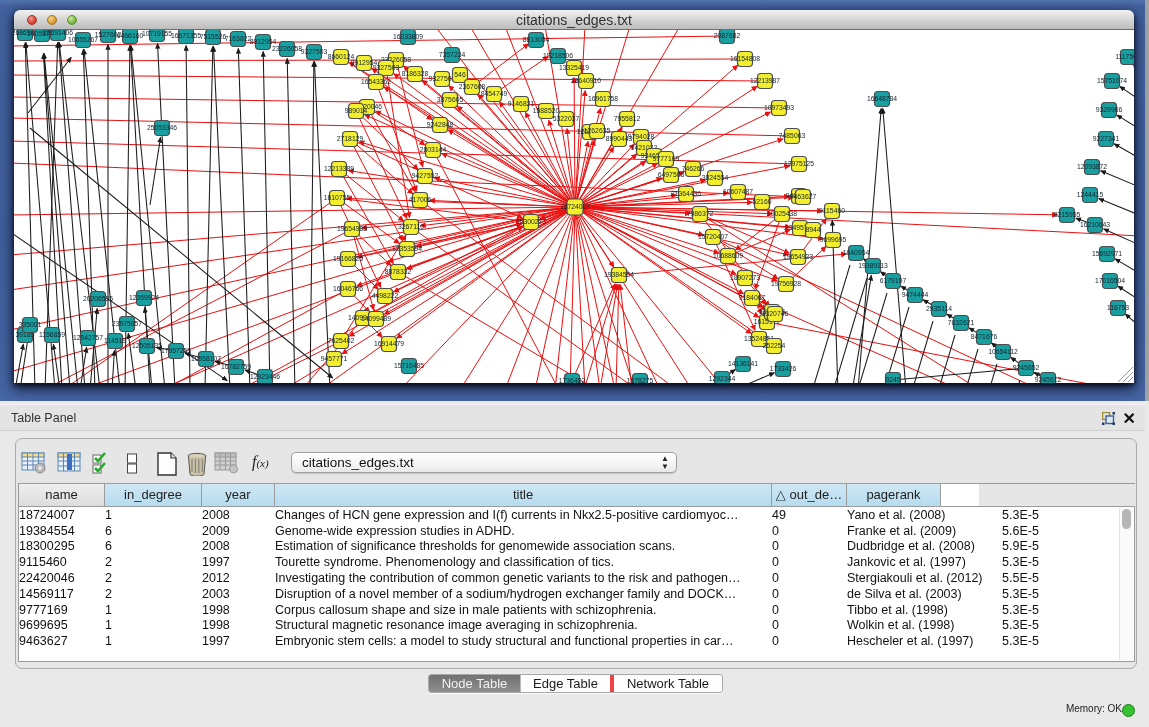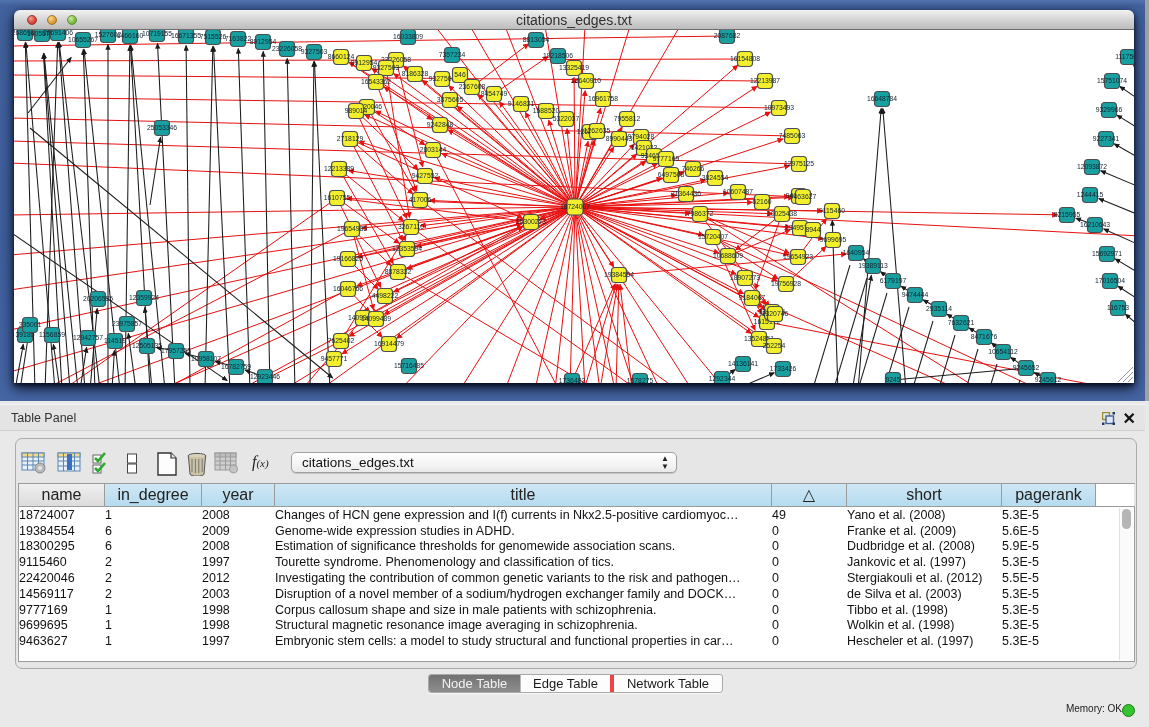--- a/index.html
+++ b/index.html
@@ -19,21 +19,21 @@
 #panel { position:absolute; left:0; top:401px; width:1149px; height:326px; background:#e9e9e9; }
 #pbar { position:absolute; left:0; top:3px; width:1145px; height:27px; background:#e4e4e4;
   border-top:1px solid #f5f5f5; border-bottom:1px solid #d0d0d0; }
 #pbar .t { position:absolute; left:11px; top:6px; font-size:12.5px; color:#333; }
 #pbar .close { position:absolute; right:9px; top:4px; font-size:16px; font-weight:bold; color:#111; }
 #pbar .float { position:absolute; right:30px; top:7px; width:13px; height:13px; }
 #toolbox { position:absolute; left:15px; top:37px; width:1122px; height:231px;
   border:1px solid #ababab; border-radius:7px; background:#e6e6e6; }
 #thead { position:absolute; left:2px; top:44px; width:1117px; height:24px; border:1px solid #9b9b9b; border-right:none; display:flex; }
 #thead .h { height:22px; background:linear-gradient(180deg,#cfe7f4 0,#b5dcef 100%);
-  border-right:1px solid #9b9b9b; font-size:16px; color:#222; text-align:center; line-height:22px; position:relative; }
+  border-right:1px solid #9b9b9b; font-size:13px; color:#222; text-align:center; line-height:22px; position:relative; }
 #thead .h.first { background:linear-gradient(180deg,#efefef 0,#dcdcdc 100%); }
 #tbody { position:absolute; left:2px; top:68px; width:1117px; height:155px; background:#fff;
   border:1px solid #9b9b9b; border-top:none; }
 table.data { border-collapse:collapse; width:1115px; table-layout:fixed; }
 table.data td { font-size:12.5px; color:#111; height:15.8px; padding:0; white-space:nowrap; overflow:hidden; }
 td.c1 { width:86px; padding-left:4px; }
 td.c2 { width:97px; padding-left:5px; }
 td.c3 { width:73px; padding-left:5px; }
 td.c4 { width:497px; padding-left:7px; }
 td.c5 { width:75px; padding-left:5px; }
@@ -670,21 +670,20 @@
         </svg>
       <div style="position:absolute;left:236px;top:14px;font-size:16px;font-style:italic;font-weight:normal;color:#222;font-family:'Liberation Serif',serif;">f<span style="font-size:11px;">(x)</span></div>
       <div class="dropdown">citations_edges.txt<div class="arrows">▲<br>▼</div></div>
     </div>
     <div id="thead">
       <div class="h first" style="width:86px">name</div>
       <div class="h" style="width:97px">in_degree</div>
       <div class="h" style="width:73px">year</div>
       <div class="h" style="width:497px">title</div>
       <div class="h" style="width:75px">△ out_de…</div>
-      <div class="h" style="width:155px">short</div>
       <div class="h" style="width:94px">pagerank</div>
       <div class="h" style="width:38px;border-right:none;background:#fff"></div>
     </div>
     <div id="tbody">
       <table class="data">
           <tbody>
             <tr>
               <td class="c1">18724007</td>
               <td class="c2">1</td>
               <td class="c3">2008</td>

